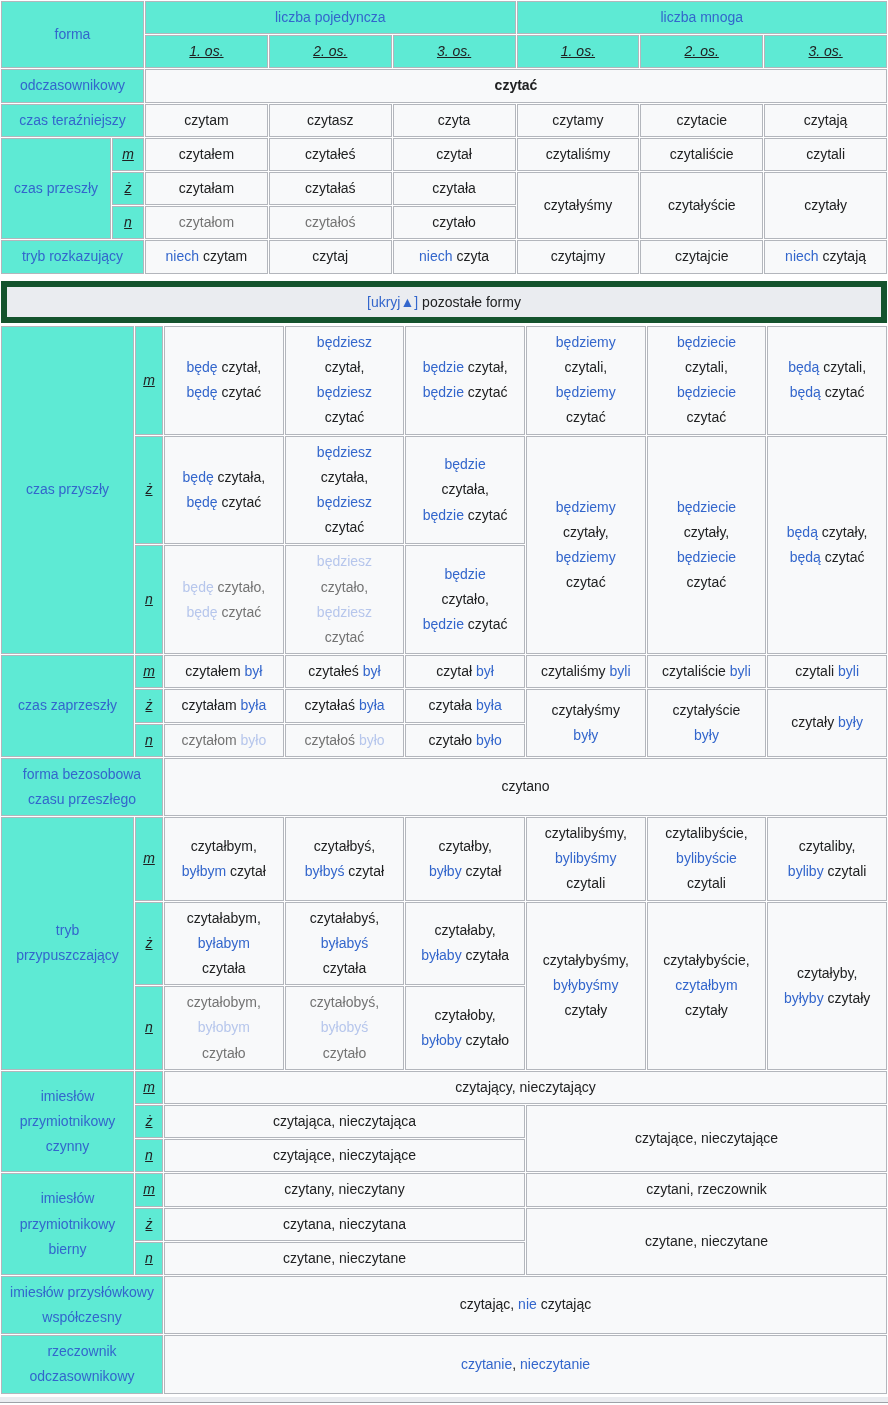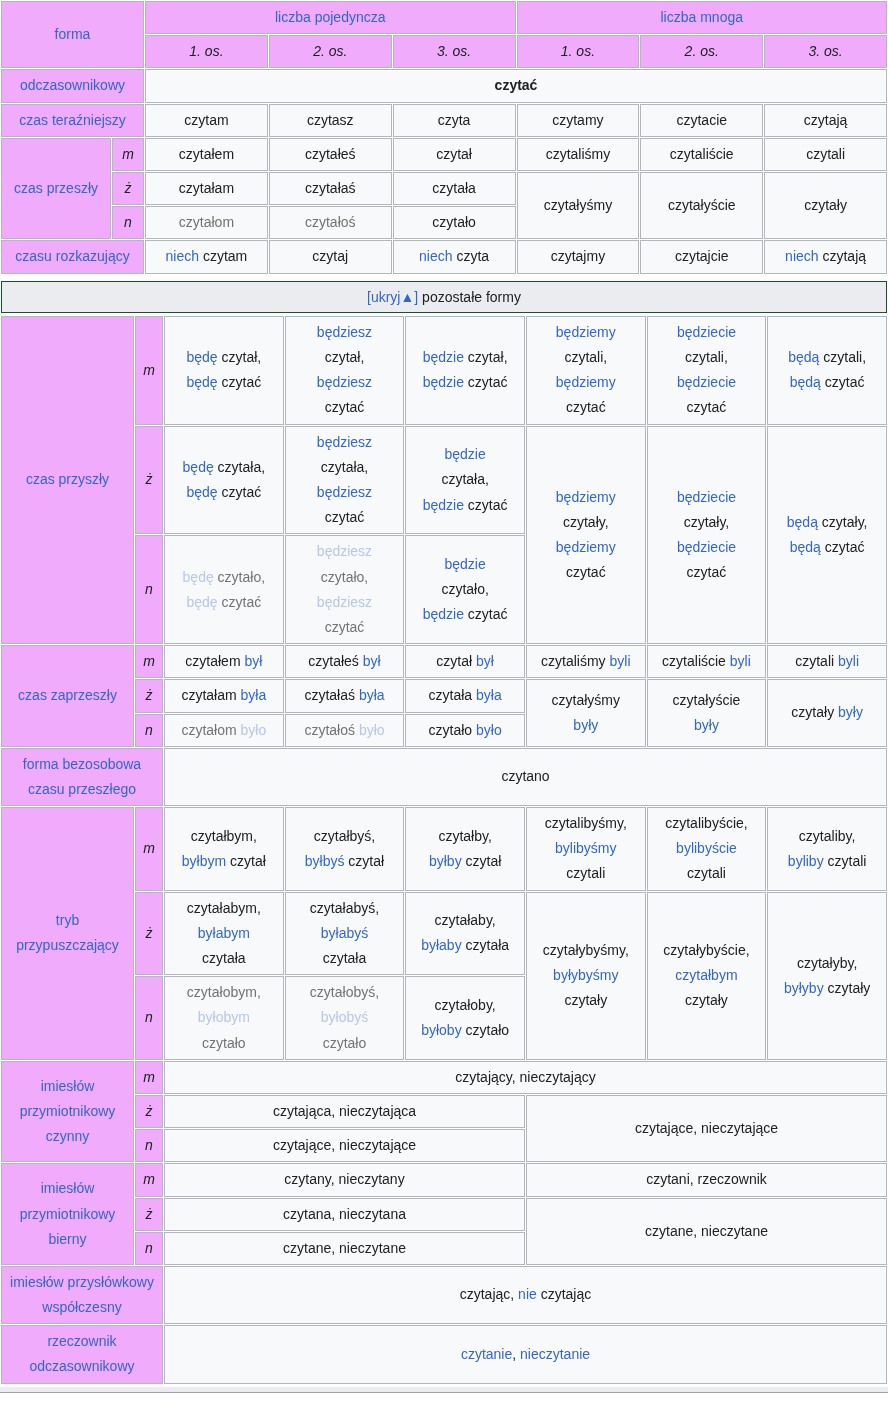--- a/index.html
+++ b/index.html
@@ -17,35 +17,35 @@
   }
   th,td{
     border:1px solid #b3b6bc;
     text-align:center;
     vertical-align:middle;
     padding:3px 4px;
     line-height:1.8;
     overflow:hidden;
     box-sizing:border-box;
   }
-  th{background:#f0abfc;font-weight:normal;}
+  th{background:#5eead4;font-weight:normal;}
   td{background:#f8f9fa;}
-  .it{font-style:italic;}
+  .it{font-style:italic;text-decoration:underline;}
   .t1 th.lbl{white-space:nowrap;margin-left:24px;}
   .seg{white-space:pre-wrap;}
   .seg.L{color:#3366cc;}
   .seg.FL{color:#b6c6ec;}
   .seg.F{color:#737373;}
   .seg.B{font-weight:bold;}
   .collapse-bar{
     box-sizing:border-box;
     width:886px;
     margin:6px 1px 2px 1px;
     background:#eaecf0;
-    border:1px solid #14532d;
+    border:6px solid #14532d;
     text-align:center;
     padding:4px 0;
     line-height:1.6;
   }
   .next-edge{
     box-sizing:border-box;
     width:888px;
     height:6px;
     margin-top:2px;
     background:#eaecf0;
@@ -114,21 +114,21 @@
           <td rowspan="2"><span class="seg ">czytałyście</span></td>
           <td rowspan="2"><span class="seg ">czytały</span></td>
         </tr>
         <tr>
           <th class="it"><span class="seg ">n</span></th>
           <td><span class="seg F">czytałom</span></td>
           <td><span class="seg F">czytałoś</span></td>
           <td><span class="seg ">czytało</span></td>
         </tr>
         <tr>
-          <th colspan="2" class="lbl"><span class="seg L">czasu rozkazujący</span></th>
+          <th colspan="2" class="lbl"><span class="seg L">tryb rozkazujący</span></th>
           <td><span class="seg L">niech</span><span class="seg "> czytam</span></td>
           <td><span class="seg ">czytaj</span></td>
           <td><span class="seg L">niech</span><span class="seg "> czyta</span></td>
           <td><span class="seg ">czytajmy</span></td>
           <td><span class="seg ">czytajcie</span></td>
           <td><span class="seg L">niech</span><span class="seg "> czytają</span></td>
         </tr>
       </tbody>
   </table>
 

